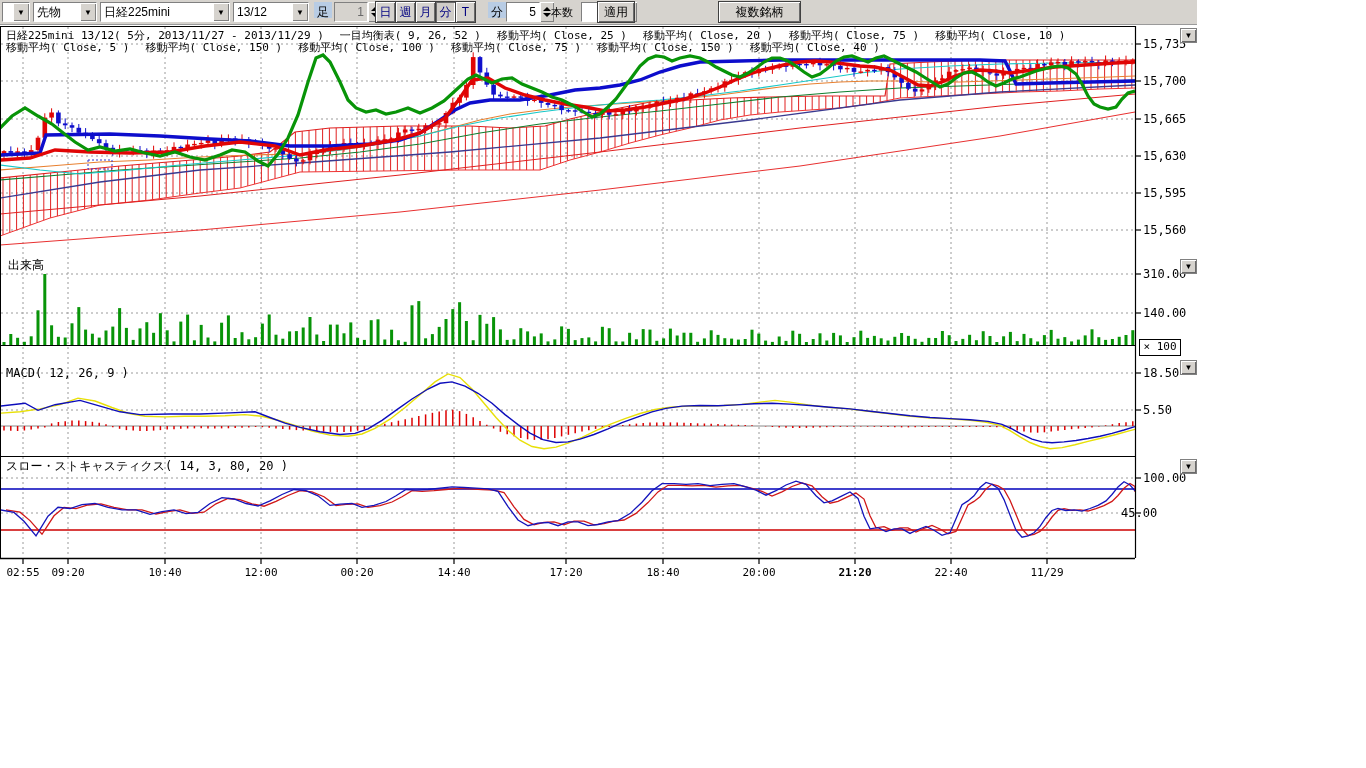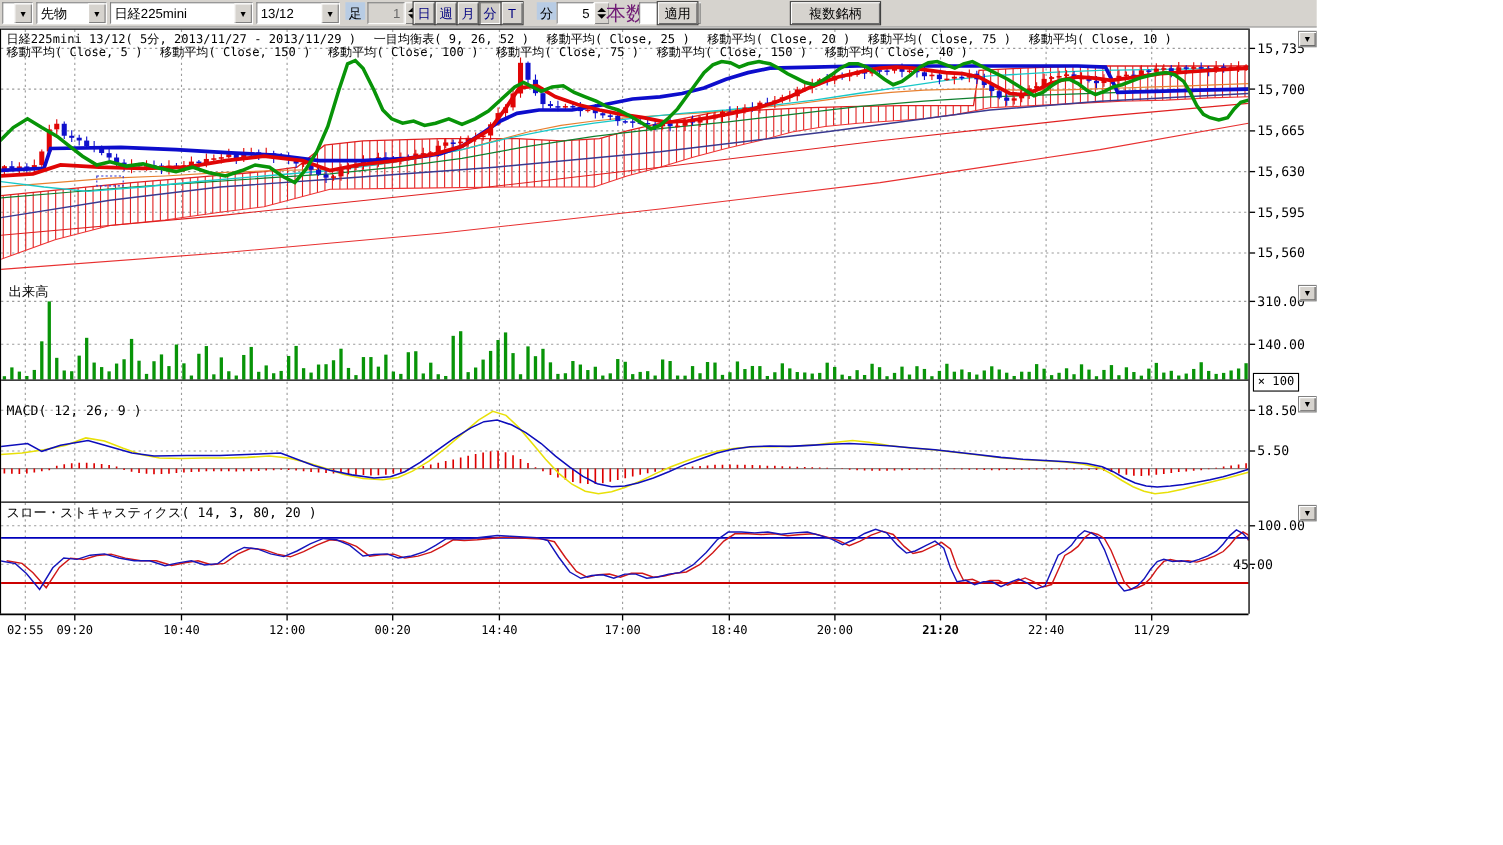--- a/index.html
+++ b/index.html
@@ -9,21 +9,21 @@
   .toolbar{position:absolute;left:0;top:0;width:1197px;height:24px;background:#d6d3ce;
            border-bottom:1px solid #9a9a9a;}
   .tb{position:absolute;top:2px;height:20px;box-sizing:border-box;font-size:12px;color:#000;}
   .combo{background:#fff;border:1px solid;border-color:#808080 #fff #fff #808080;
          display:flex;align-items:center;}
   .combo .ctext{flex:1;padding:0 3px;white-space:nowrap;overflow:hidden;font-size:12px;}
   .combo .cbtn{width:16px;height:100%;background:#d6d3ce;
                box-shadow:inset 1px 1px 0 #fff, inset -1px -1px 0 #808080;
                display:flex;align-items:center;justify-content:center;font-size:8px;color:#000;}
   .lbl{background:#b8cce4;padding:2px 3px;height:16px;line-height:16px;font-size:12px;color:#000;}
-  .plainlbl{padding:2px 1px;height:16px;line-height:16px;font-size:18px;color:#701a75;}
+  .plainlbl{padding:2px 1px;height:16px;line-height:16px;font-size:11px;color:#000000;}
   .spin{display:flex;}
   .spin .sfield{background:#fff;border:1px solid;border-color:#808080 #fff #fff #808080;
                 width:26px;text-align:right;padding:1px 3px;font-size:12px;line-height:16px;height:16px;}
   .spin.disabled .sfield{background:#d6d3ce;color:#6a6a6a;}
   .spin .sbtns{width:14px;height:20px;background:#d6d3ce;
                box-shadow:inset 1px 1px 0 #fff, inset -1px -1px 0 #808080;
                display:flex;flex-direction:column;align-items:center;justify-content:center;gap:2px;}
   .tri-up{width:0;height:0;border-left:4px solid transparent;border-right:4px solid transparent;
           border-bottom:4px solid #000;}
   .tri-dn{width:0;height:0;border-left:4px solid transparent;border-right:4px solid transparent;
@@ -1052,21 +1052,21 @@
     <div class="axis-label mono" style="left: 1143px; top: 471px;">100.00</div>
     <div class="axis-label mono" style="left: 1121px; top: 506px;">45.00</div>
   </div>
 <div id="time-labels">
     <div class="time-label mono" style="left: 23px; top: 566px;">02:55</div>
     <div class="time-label mono" style="left: 68px; top: 566px;">09:20</div>
     <div class="time-label mono" style="left: 165px; top: 566px;">10:40</div>
     <div class="time-label mono" style="left: 261px; top: 566px;">12:00</div>
     <div class="time-label mono" style="left: 357px; top: 566px;">00:20</div>
     <div class="time-label mono" style="left: 454px; top: 566px;">14:40</div>
-    <div class="time-label mono" style="left: 566px; top: 566px;">17:00</div>
+    <div class="time-label mono" style="left: 566px; top: 566px;">17:20</div>
     <div class="time-label mono" style="left: 663px; top: 566px;">18:40</div>
     <div class="time-label mono" style="left: 759px; top: 566px;">20:00</div>
     <div class="time-label mono" style="left: 855px; top: 566px; font-weight: bold;">21:20</div>
     <div class="time-label mono" style="left: 951px; top: 566px;">22:40</div>
     <div class="time-label mono" style="left: 1047px; top: 566px;">11/29</div>
   </div>
 <div id="scroll-buttons">
     <div class="scrollbtn" style="top: 29px;">▼</div>
     <div class="scrollbtn" style="top: 260px;">▼</div>
     <div class="scrollbtn" style="top: 361px;">▼</div>

